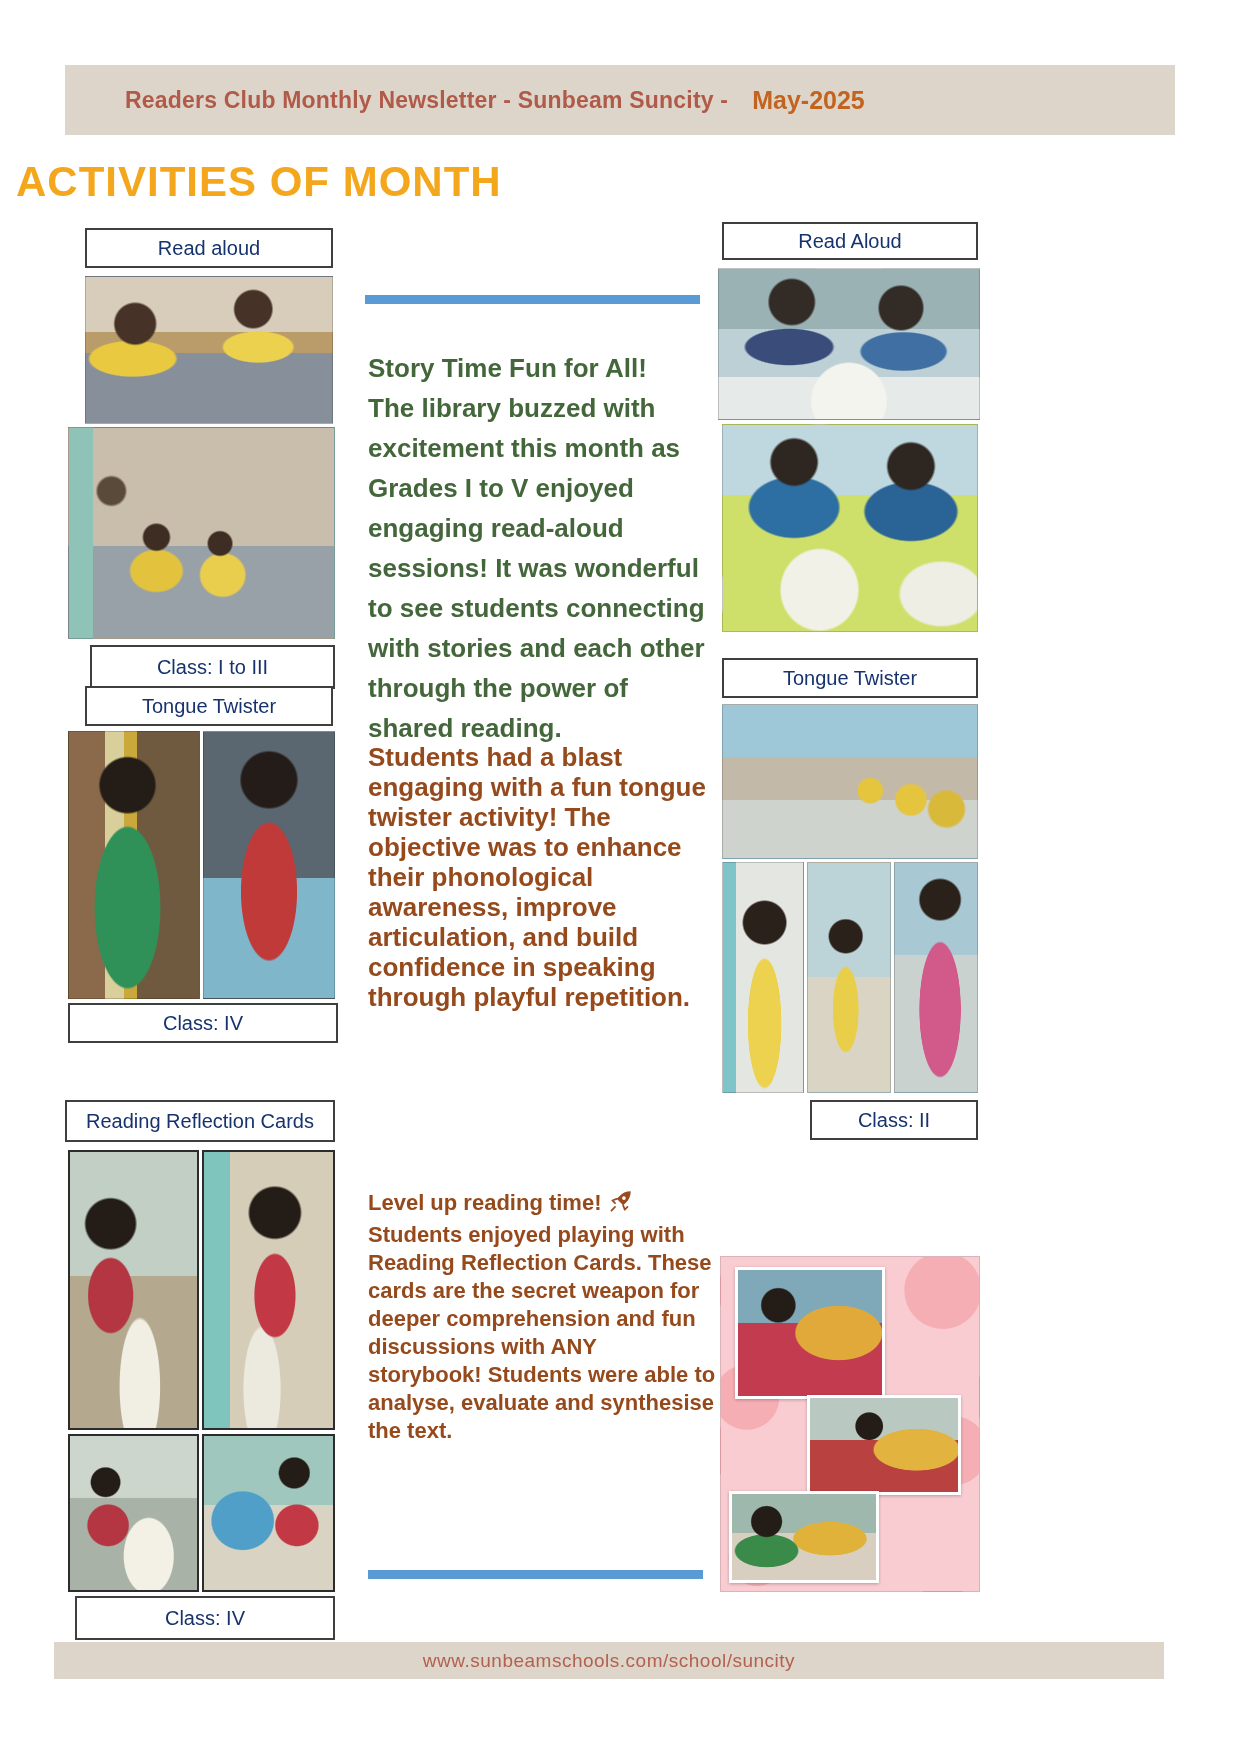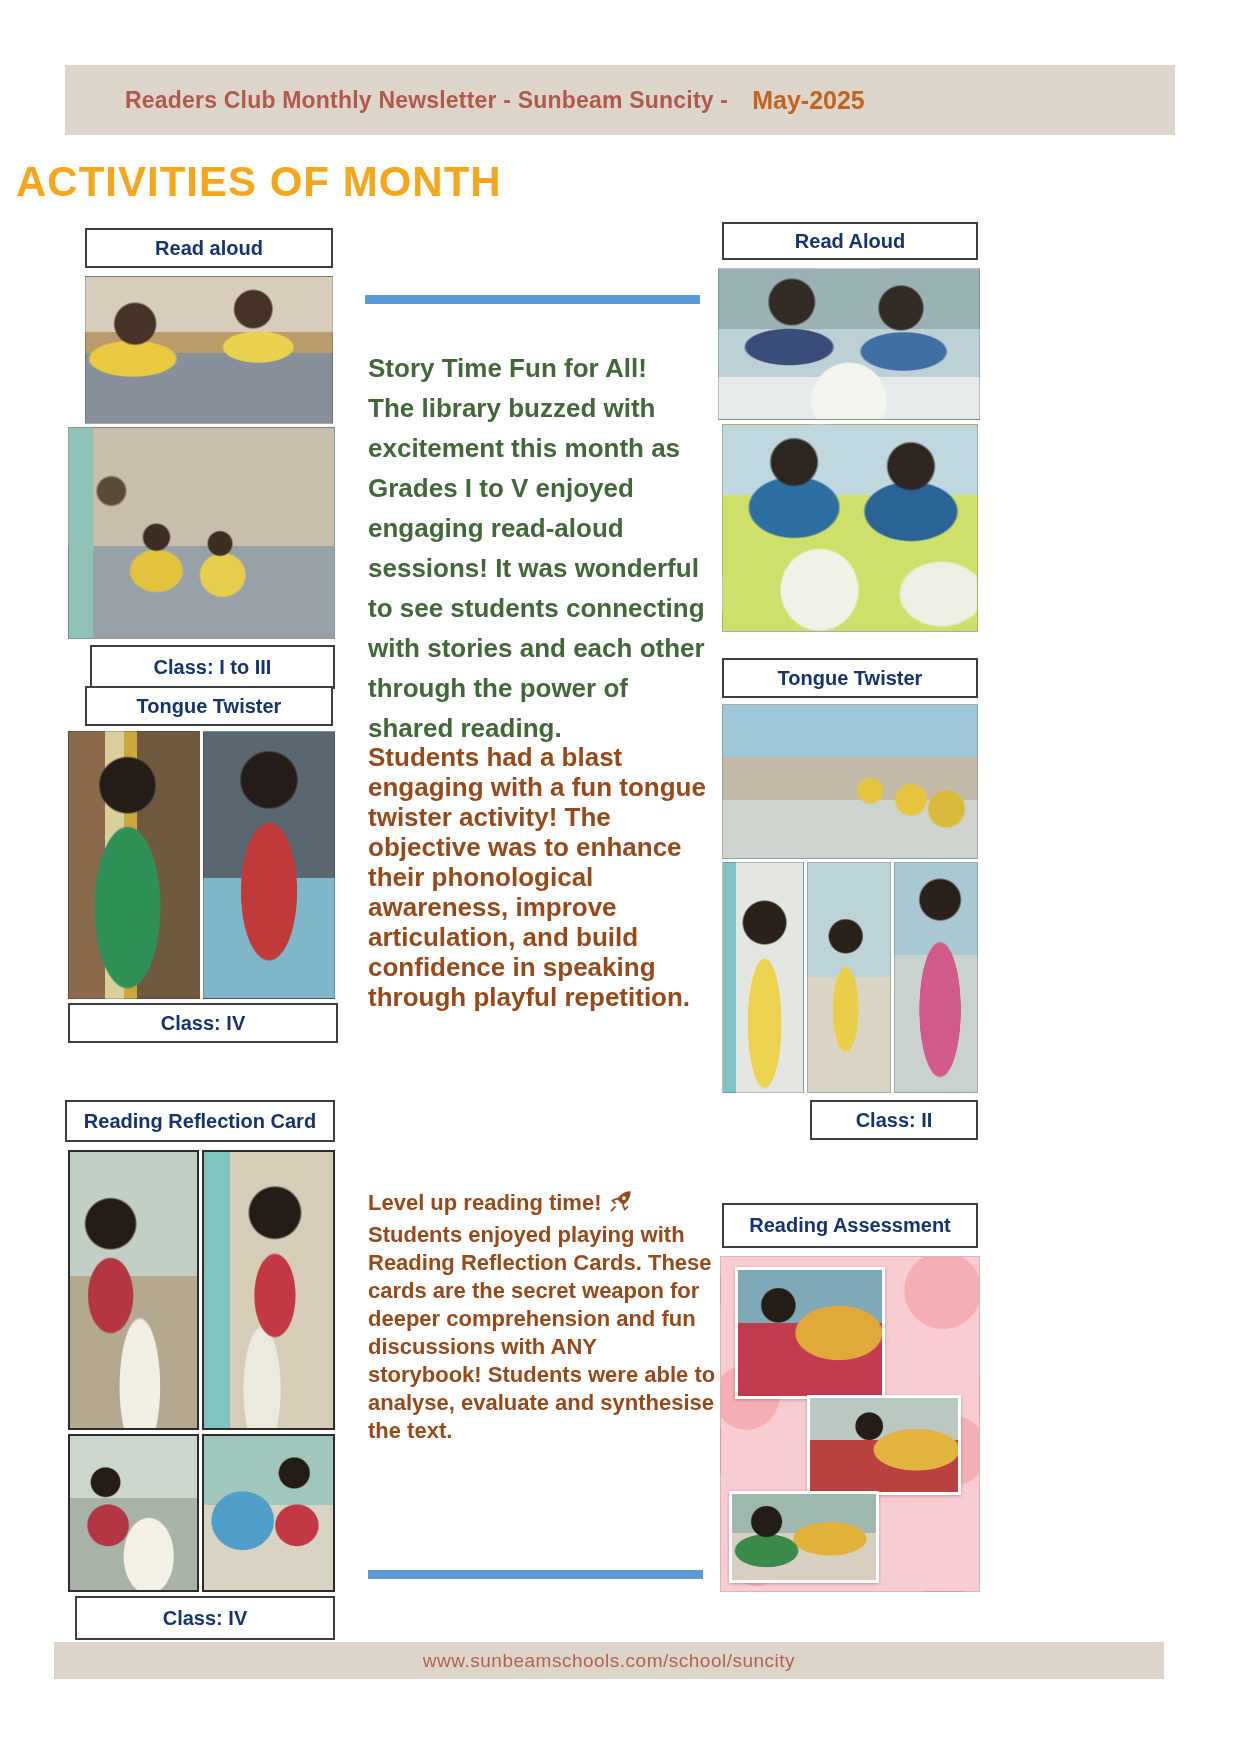--- a/index.html
+++ b/index.html
@@ -13,21 +13,21 @@
   }
   .banner-text{font-weight:bold;font-size:23px;color:var(--banner-text,#b05a4a);letter-spacing:.2px;}
   .banner-date{font-weight:bold;font-size:25px;color:var(--banner-date,#c2641f);margin-left:24px;}
   .page-title{
     position:absolute;left:0;top:142px;width:100%;margin:16px;text-align:left;
     font-size:42px;font-weight:bold;letter-spacing:1px;color:var(--title,#f4a71c);
   }
   .label-box{
     position:absolute;background:#fff;border:2px solid #3f3f3f;
     display:flex;align-items:center;justify-content:center;
-    font-weight:bold;font-size:20px;color:var(--label-text,#17336e);box-sizing:border-box;
+    font-weight:normal;font-size:20px;color:var(--label-text,#17336e);box-sizing:border-box;
   }
   .accent-bar{position:absolute;height:9px;background:var(--accent-blue,#5b9bd5);}
   .body-text{
     position:absolute;font-weight:bold;white-space:pre-line;
   }
   .body-green{color:var(--text-green,#43673a);font-size:26px;line-height:40px;margin-top:35px;}
   .body-brown{color:var(--text-brown,#964a1c);font-size:26px;line-height:30px;}
   .body-brown-sm{color:var(--text-brown,#964a1c);font-size:22px;line-height:28px;}
   .body-brown-sm .block{display:block;}
   .rocket{display:inline-block;vertical-align:-4px;margin-left:6px;}
@@ -168,39 +168,38 @@
 
   <div class="body-text body-brown" style="left:368px;top:742px;width:342px;">Students had a blast engaging with a fun tongue twister activity! The objective was to enhance their phonological awareness, improve articulation, and build confidence in speaking through playful repetition.</div>
 
   <div class="label-box" style="left:722px;top:658px;width:256px;height:40px;">Tongue Twister</div>
   <div class="photo ph-g" style="left:722px;top:704px;width:256px;height:155px;"></div>
   <div class="photo ph-h" style="left:722px;top:862px;width:82px;height:231px;"></div>
   <div class="photo ph-i" style="left:807px;top:862px;width:84px;height:231px;"></div>
   <div class="photo ph-j" style="left:894px;top:862px;width:84px;height:231px;"></div>
   <div class="label-box" style="left:810px;top:1100px;width:168px;height:40px;">Class: II</div>
 
-  <div class="label-box" style="left:65px;top:1100px;width:270px;height:42px;">Reading Reflection Card</div>
+  <div class="label-box" style="left:65px;top:1100px;width:270px;height:42px;">Reading Reflection Cards</div>
   <div class="photo framed ph-k" style="left:68px;top:1150px;width:131px;height:280px;"></div>
   <div class="photo framed ph-l" style="left:202px;top:1150px;width:133px;height:280px;"></div>
   <div class="photo framed ph-m" style="left:68px;top:1434px;width:131px;height:158px;"></div>
   <div class="photo framed ph-n" style="left:202px;top:1434px;width:133px;height:158px;"></div>
   <div class="label-box" style="left:75px;top:1596px;width:260px;height:44px;">Class: IV</div>
 
   <div class="body-text body-brown-sm" style="left:368px;top:1160px;width:348px;">
     <span>Level up reading time!</span><span class="rocket"><svg width="26" height="26" viewBox="0 0 24 24">
           <path d="M21 3c-4.5 0-8 1.8-10.5 4.5L8 10l6 6 2.5-2.5C19.2 11 21 7.5 21 3z" fill="#9a4a1f"></path>
           <circle cx="14.7" cy="9.3" r="1.7" fill="#fff"></circle>
           <path d="M8 10l-4 1.5L6.5 14M14 16l1.5 4L18 17.5" stroke="#9a4a1f" stroke-width="1.6" fill="none" stroke-linecap="round" stroke-linejoin="round"></path>
           <path d="M3.2 20.8l3.3-3.3" stroke="#9a4a1f" stroke-width="1.6" stroke-linecap="round"></path>
         </svg></span>
     <span class="block">Students enjoyed playing with Reading Reflection Cards. These cards are the secret weapon for deeper comprehension and fun discussions with ANY storybook! Students were able to analyse, evaluate and synthesise the text.</span>
   </div>
   <div class="accent-bar" style="left:368px;top:1570px;width:335px;"></div>
 
-  <div class="label-box" style="left:722px;top:1203px;width:256px;height:45px;">Reading Assessment</div>
   <div class="assessment-collage" style="left:720px;top:1256px;width:258px;height:334px;">
     <div class="inner ph-q" style="left:14px;top:10px;width:150px;height:132px;"></div>
     <div class="inner ph-r" style="left:86px;top:138px;width:154px;height:100px;"></div>
     <div class="inner ph-s" style="left:8px;top:234px;width:150px;height:92px;"></div>
   </div>
 
   <footer class="footer">
     <span>www.sunbeamschools.com/school/suncity</span>
   </footer>
 

